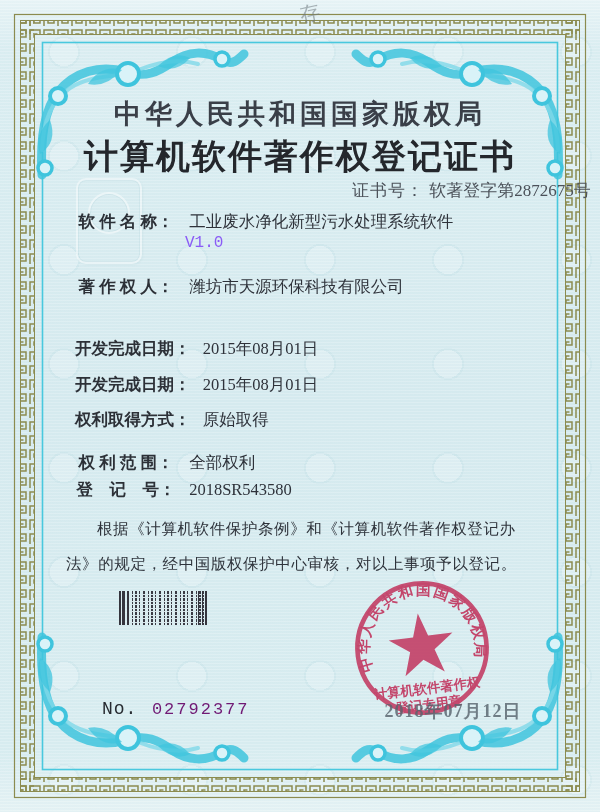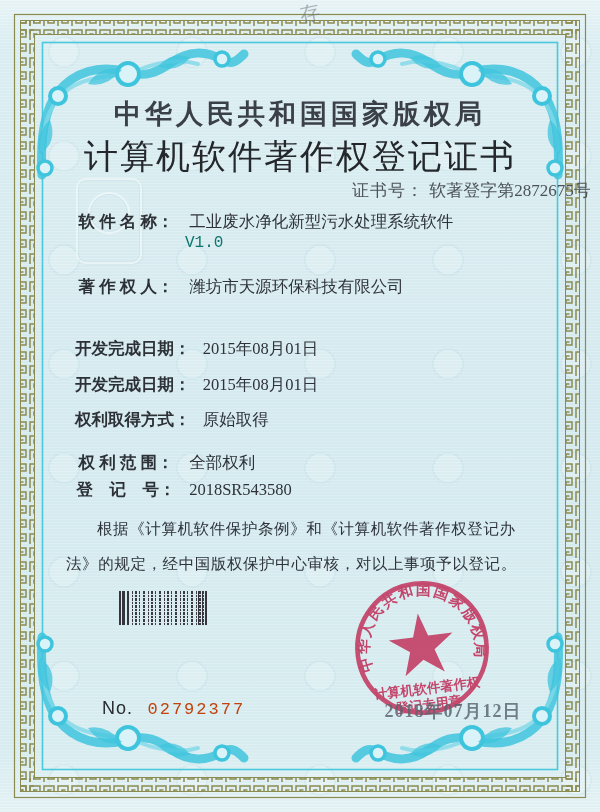--- a/index.html
+++ b/index.html
@@ -19,48 +19,48 @@
     opacity:.55;
   }
   .page-svg{position:absolute;left:0;top:0;}
   
   .authority{
     position:absolute;top:96px;left:0;width:100%;text-align:center;
     font-size:27px;font-weight:bold;letter-spacing:4px;color:#3a3f48;
   }
   .cert-title{
     position:absolute;top:134px;left:0;width:100%;text-align:center;
-    font-size:34px;font-weight:normal;letter-spacing:2px;color:#24272c;
+    font-size:34px;font-weight:bold;letter-spacing:2px;color:#24272c;
   }
   .cert-no{
     position:absolute;top:179px;left:352px;
     font-size:17px;color:#4c525a;letter-spacing:1px;
   }
   .cert-no .num{letter-spacing:0;}
   .row{position:absolute;left:75px;font-size:16.5px;color:#2c3037;white-space:nowrap;}
   .flabel{font-weight:bold;color:#2c3037;display:inline-block;min-width:102px;text-align:center;}
   .fvalue{margin-left:8px;color:#2e323a;text-align:right;}
-  .version-line{position:absolute;left:185px;font-size:16px;color:#0f766e;font-family:"Liberation Mono", monospace;}
+  .version-line{position:absolute;left:185px;font-size:16px;color:#8b5cf6;font-family:"Liberation Mono", monospace;}
   .paragraph{
     position:absolute;top:511px;left:66px;width:474px;
     font-size:15.5px;line-height:35px;text-indent:2em;color:#2e333b;letter-spacing:.6px;
   }
   
   .barcode{
     position:absolute;left:119px;top:591px;width:88px;height:34px;
     background:
       linear-gradient(90deg,#35353e 0 2px,transparent 2px 3px,#35353e 3px 6px,transparent 6px 8px,#35353e 8px 10px,transparent 10px) left/12px 100% no-repeat,
       linear-gradient(270deg,#35353e 0 2px,transparent 2px 4px,#35353e 4px 5px,transparent 5px 8px,#35353e 8px 9px,transparent 9px) right/11px 100% no-repeat,
       repeating-linear-gradient(0deg, rgba(218,233,238,0) 0 2px, rgba(218,233,238,.95) 2px 3px, rgba(218,233,238,0) 3px 6px, rgba(218,233,238,.95) 6px 7px),
       repeating-linear-gradient(90deg,#3a3a44 0 2px,transparent 2px 4px,#3a3a44 4px 5px,transparent 5px 8px,#3a3a44 8px 10px,transparent 10px 13px,#3a3a44 13px 14px,transparent 14px 16px);
   }
   
   .serial{position:absolute;left:102px;top:698px;font-size:18px;color:#272b31;}
-  .serial .no-prefix{font-family:Liberation Sans, sans-serif;letter-spacing:1px;}
-  .serial .no-value{color:#c2410c;font-family:"Liberation Mono",monospace;letter-spacing:2px;margin-left:10px;font-size:17px;}
+  .serial .no-prefix{font-family:Liberation Mono, monospace;letter-spacing:1px;}
+  .serial .no-value{color:#701a75;font-family:"Liberation Mono",monospace;letter-spacing:2px;margin-left:10px;font-size:17px;}
   
   .seal{position:absolute;left:340px;top:566px;transform:rotate(-7deg);opacity:.93;}
   .issue-date{
     position:absolute;left:363px;top:699px;width:180px;text-align:center;
     font-size:18px;font-weight:bold;color:rgba(88,100,110,.82);letter-spacing:1px;
   }
   
   .emboss{
     position:absolute;left:76px;top:178px;width:62px;height:82px;border-radius:10px;
     border:2px solid rgba(255,255,255,.75);

